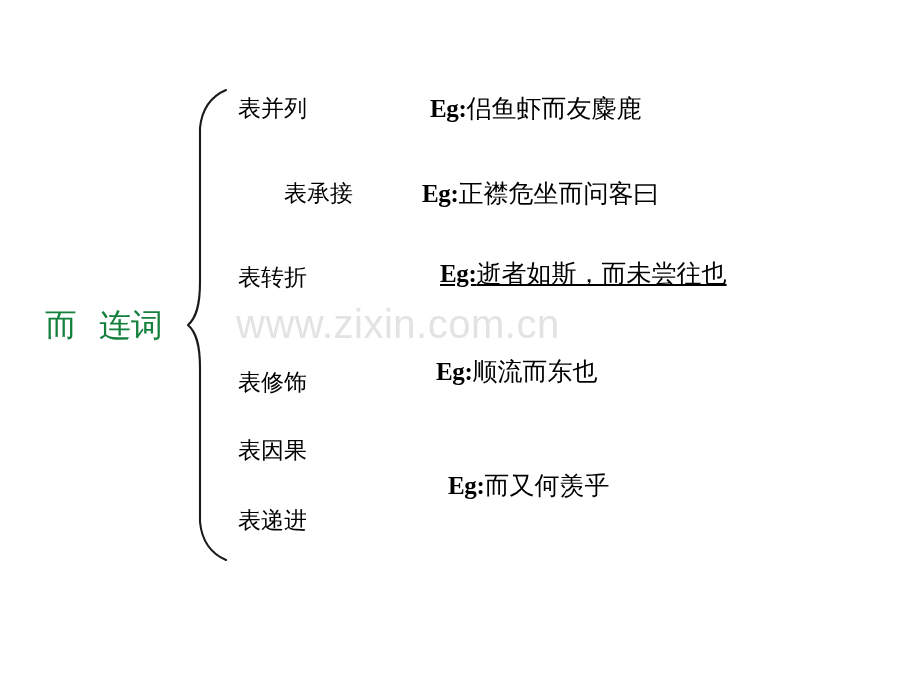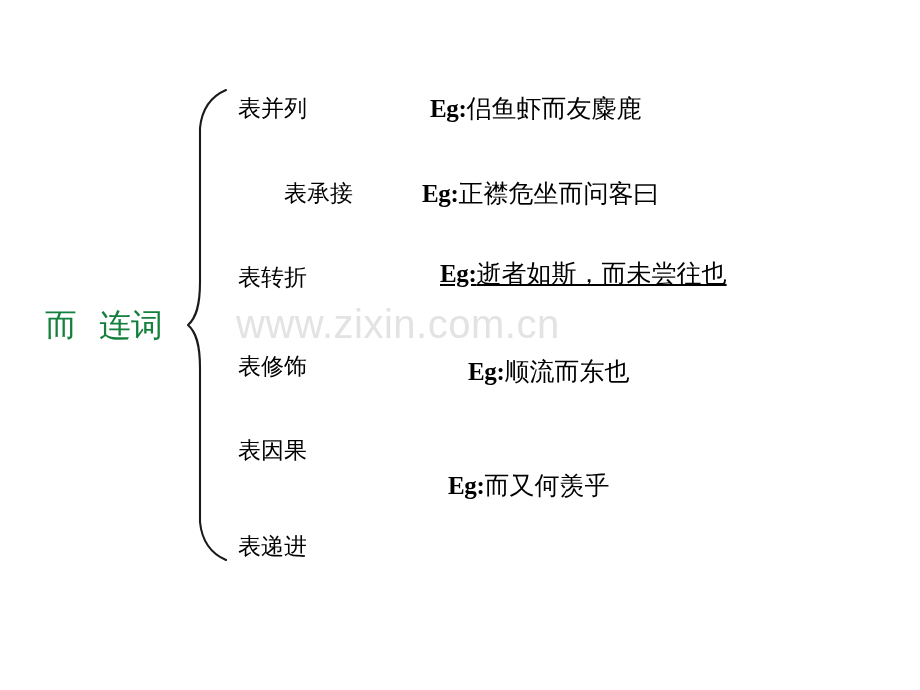--- a/index.html
+++ b/index.html
@@ -81,28 +81,28 @@
   }
   .ex .txt {
     font-family: "DejaVu Sans", "Liberation Sans", sans-serif;
     font-weight: normal;
   }
 
   
   .cat-0 { top: 92px; }
   .cat-1 { top: 177px; margin-left: 46px; }
   .cat-2 { top: 261px; }
-  .cat-3 { top: 350px; }
+  .cat-3 { top: 366px; }
   .cat-4 { top: 434px; }
-  .cat-5 { top: 530px; }
+  .cat-5 { top: 504px; }
 
   .ex-0 { top: 92px;  left: 430px; }
   .ex-1 { top: 177px; left: 422px; }
   .ex-2 { top: 257px; left: 440px; text-decoration: underline; }
-  .ex-3 { top: 355px; left: 436px; margin-left: 32px; }
+  .ex-3 { top: 355px; left: 436px; }
   .ex-4 { top: 445px; left: 448px; margin-top: 24px; }
   .ex-5 { top: 528px; left: 447px; }
 </style>
 </head>
 <body>
 
 <div id="slide">
 
   <div id="watermark">www.zixin.com.cn</div>
 

